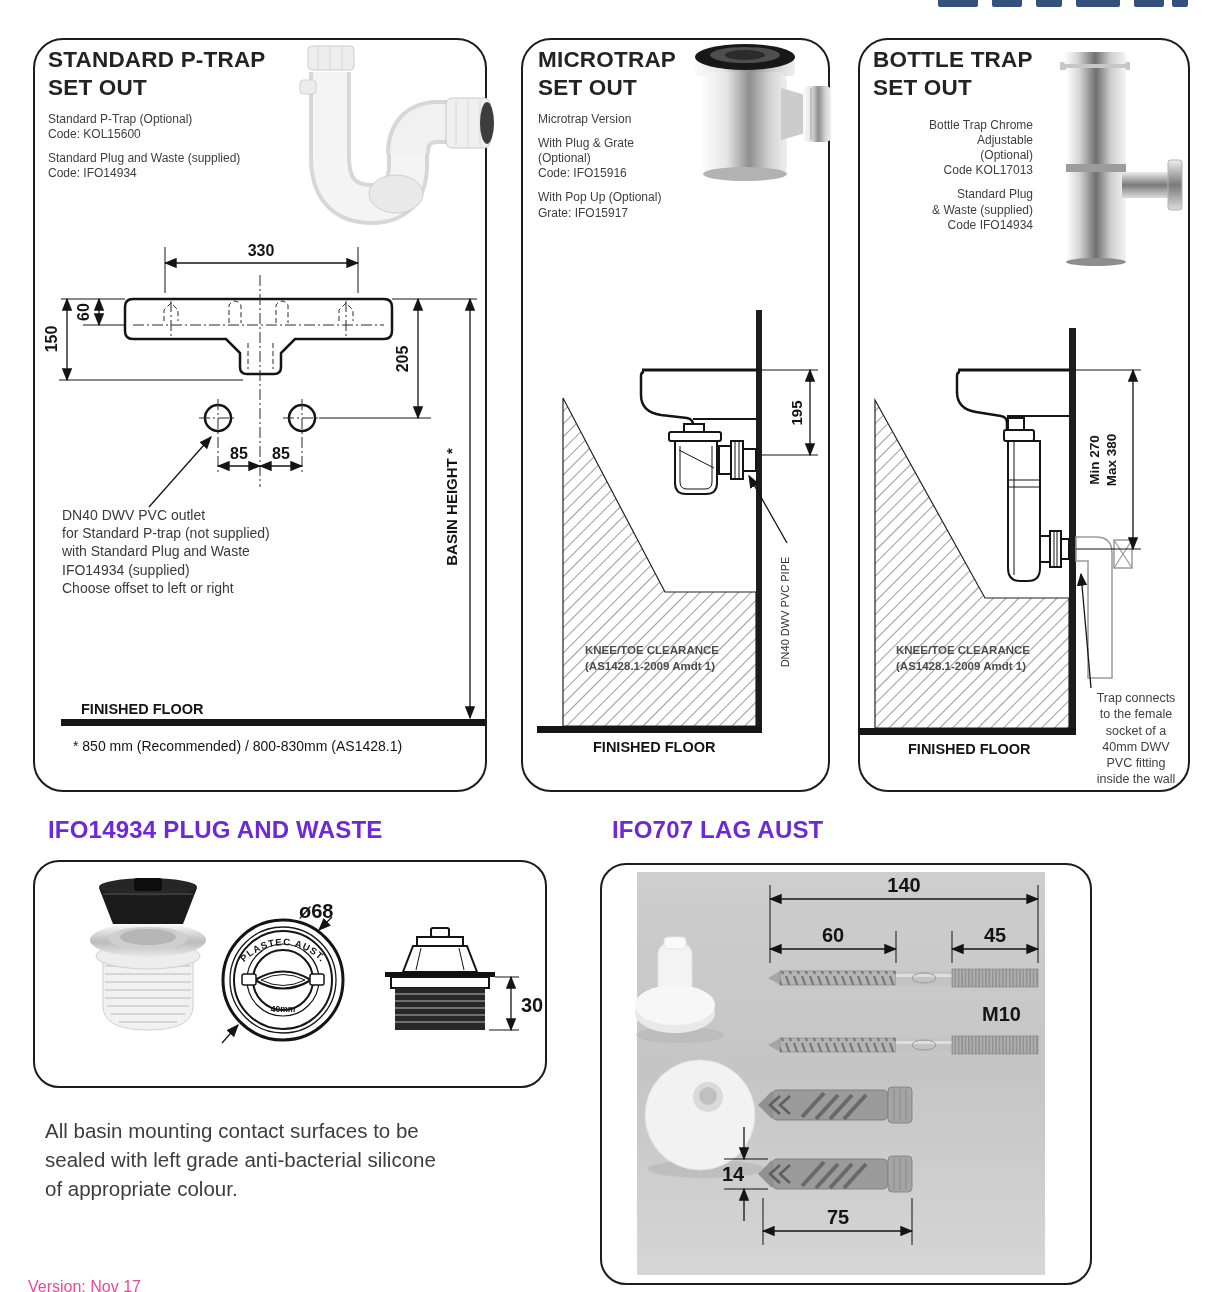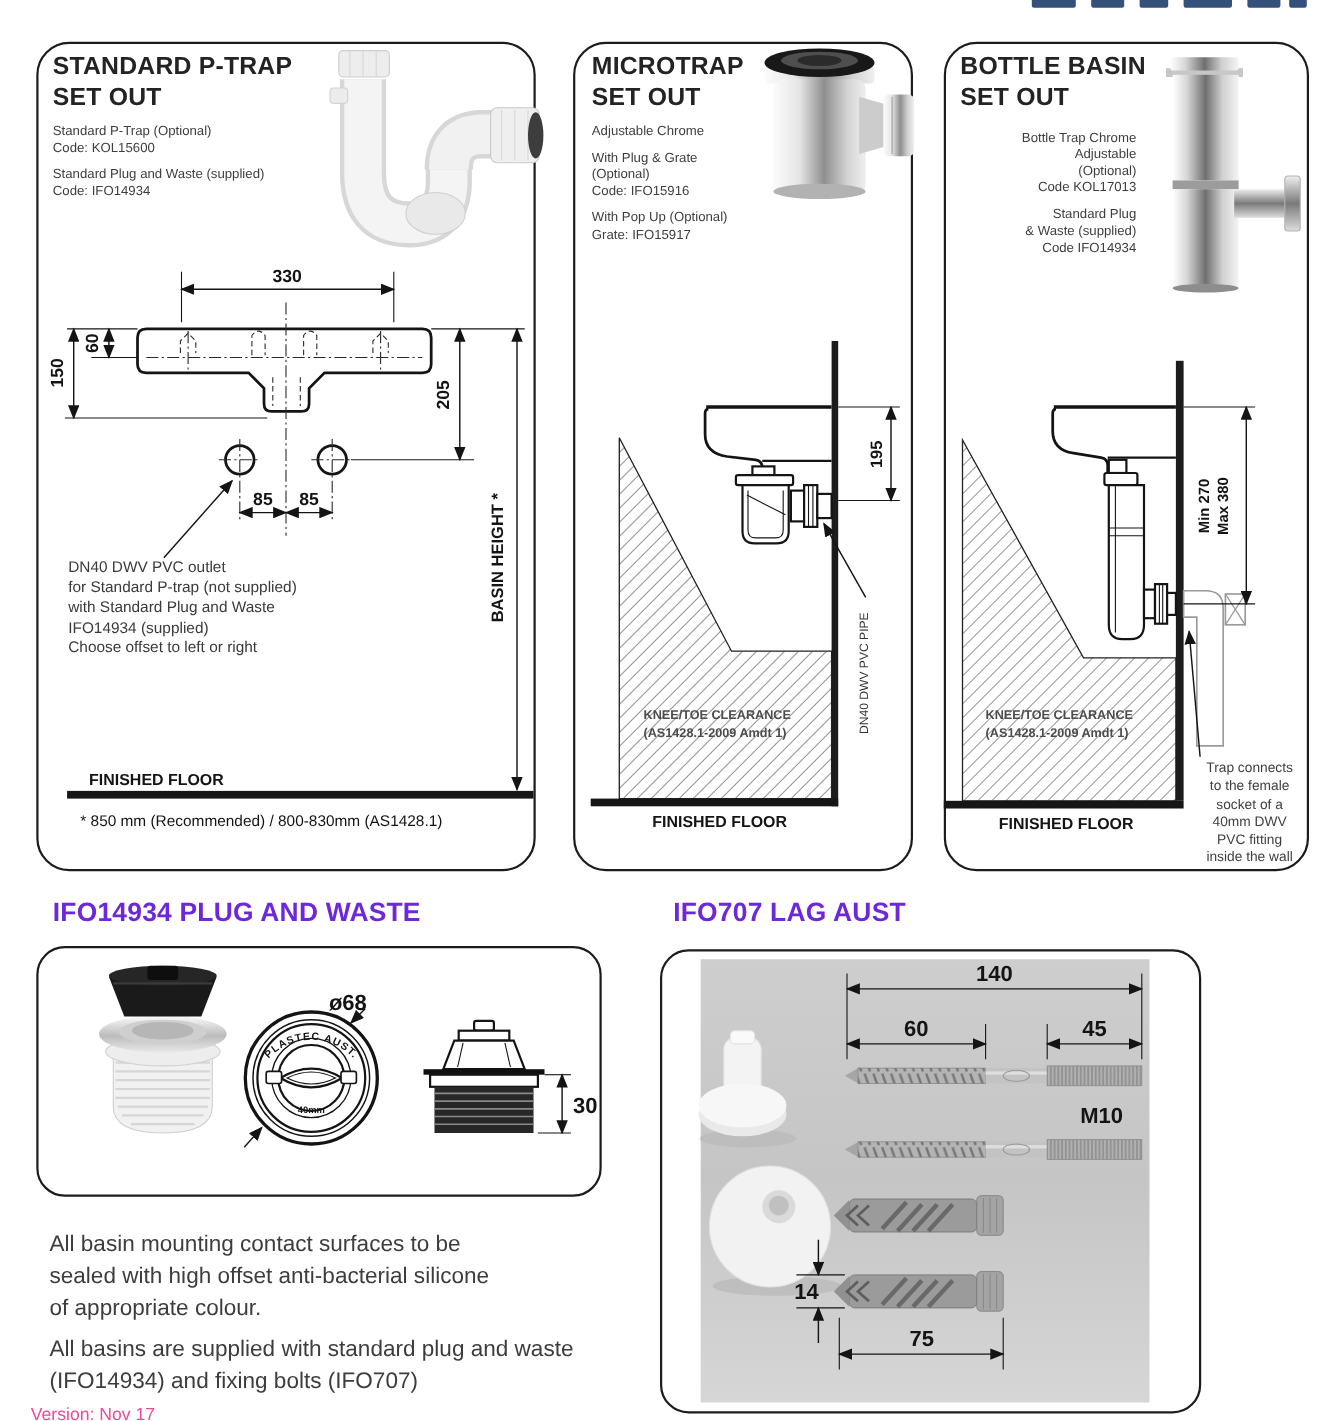--- a/index.html
+++ b/index.html
@@ -135,21 +135,21 @@
   <div class="abs note-sm" style="left:62px;top:506px;">DN40 DWV PVC outlet
 for Standard P-trap (not supplied)
 with Standard Plug and Waste
 IFO14934 (supplied)
 Choose offset to left or right</div>
 
   <div class="panel" style="left:521px;top:38px;width:305px;height:750px;"></div>
   <div class="abs ptitle" style="left:538px;top:46px;">MICROTRAP
 SET OUT</div>
   <div class="abs" style="left:538px;top:112px;width:170px;">
-    <p class="prod">Adjustable Chrome</p>
+    <p class="prod">Microtrap Version</p>
     <p class="prod">With Plug &amp; Grate
 (Optional)
 Code: IFO15916</p>
     <p class="prod">With Pop Up (Optional)
 Grate: IFO15917</p>
   </div>
 
   <svg style="left:693px;top:40px;" width="140" height="150" viewBox="0 0 140 150">
     <defs>
       <linearGradient id="gMT" x1="0" y1="0" x2="1" y2="0">
@@ -208,21 +208,21 @@
     <text class="pipelbl" x="268" y="312" text-anchor="middle" transform="rotate(-90 268 312)">DN40 DWV PVC PIPE</text>
 
     <text class="kt" x="64" y="354">KNEE/TOE CLEARANCE</text>
     <text class="kt" x="64" y="370">(AS1428.1-2009 Amdt 1)</text>
 
     <rect x="16" y="426" width="225" height="7" fill="#161616"></rect>
     <text class="ff" x="72" y="452">FINISHED FLOOR</text>
   </svg>
 
   <div class="panel" style="left:858px;top:38px;width:328px;height:750px;"></div>
-  <div class="abs ptitle" style="left:873px;top:46px;">BOTTLE BASIN
+  <div class="abs ptitle" style="left:873px;top:46px;">BOTTLE TRAP
 SET OUT</div>
   <div class="abs" style="left:873px;top:118px;width:160px;text-align:right;">
     <p class="prod">Bottle Trap Chrome
 Adjustable
 (Optional)
 Code KOL17013</p>
     <p class="prod">Standard Plug
 &amp; Waste (supplied)
 Code IFO14934</p>
   </div>
@@ -491,20 +491,18 @@
     <line class="dline" x1="144" y1="358" x2="144" y2="326" marker-end="url(#a5)"></line>
     <text x="122" y="318" font-size="20" font-weight="bold">14</text>
     <line class="thin" x1="163" y1="335" x2="163" y2="382"></line>
     <line class="thin" x1="312" y1="335" x2="312" y2="382"></line>
     <line class="dline" x1="163" y1="368" x2="312" y2="368" marker-start="url(#a5)" marker-end="url(#a5)"></line>
     <text x="238" y="361" font-size="20" font-weight="bold" text-anchor="middle">75</text>
   </svg>
 
   <div class="abs" style="left:45px;top:1116px;width:580px;">
     <p class="bignotes">All basin mounting contact surfaces to be
-sealed with high offset anti-bacterial silicone
+sealed with left grade anti-bacterial silicone
 of appropriate colour.</p>
-    <p class="bignotes">All basins are supplied with standard plug and waste
-(IFO14934) and fixing bolts (IFO707)</p>
   </div>
   <div class="abs version" style="left:28px;top:1278px;">Version: Nov 17</div>
 
 </div>
 
 </body></html>

